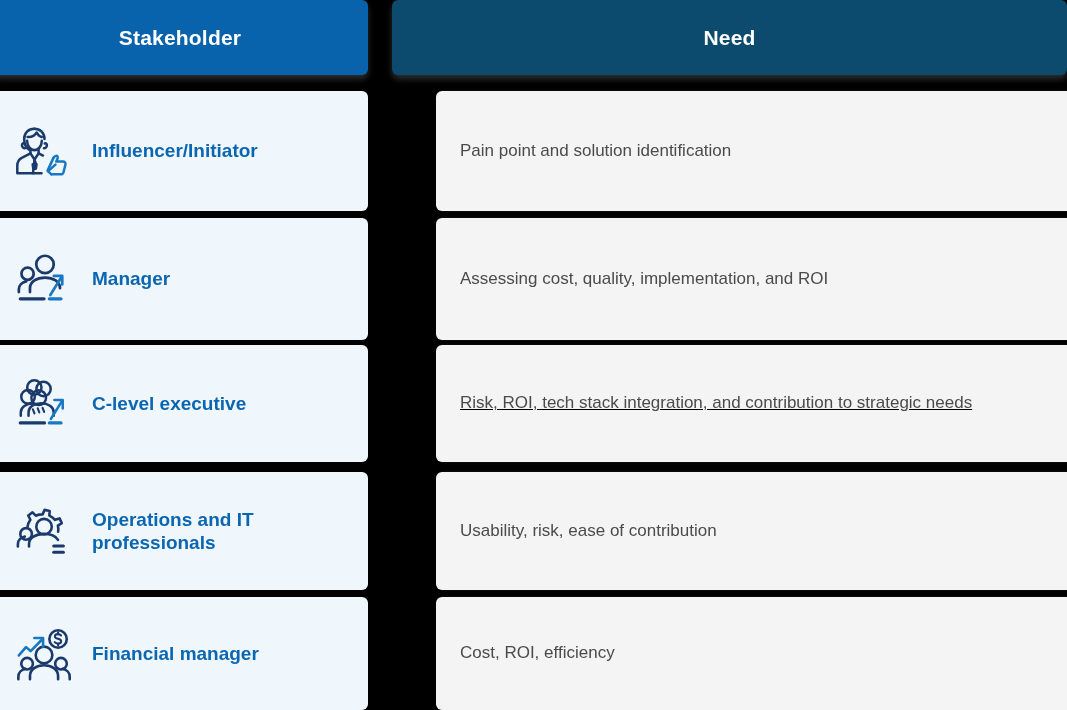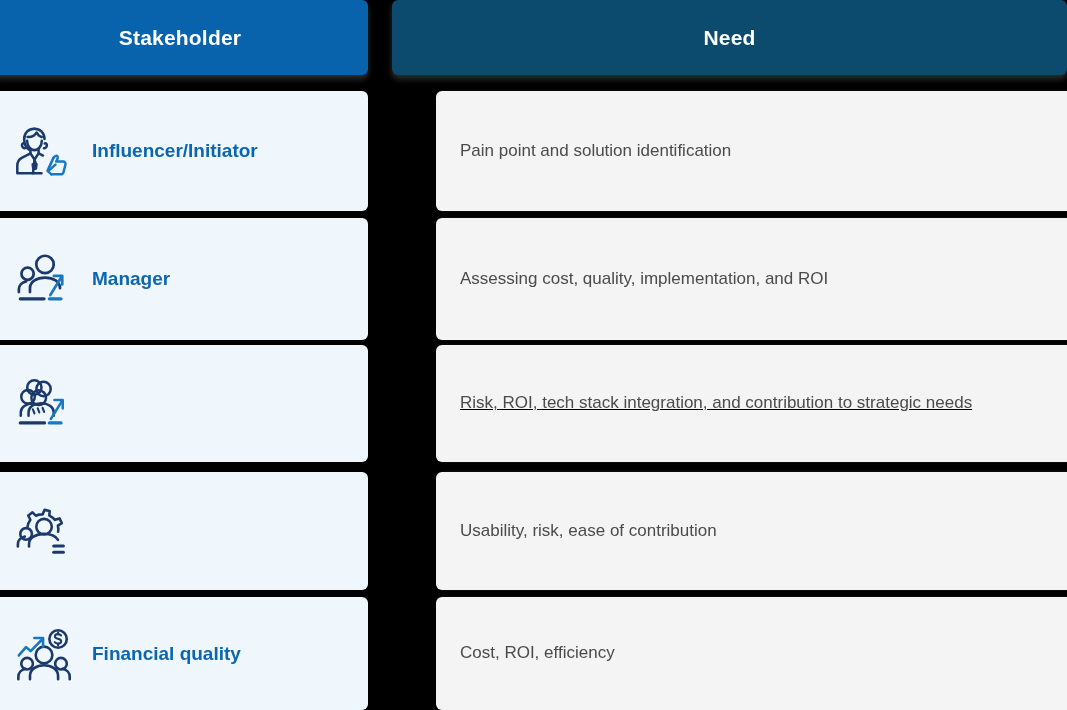--- a/index.html
+++ b/index.html
@@ -162,37 +162,39 @@
         <path d="M15 44v-3.5c0-5.6 5.9-9.3 13-9.3 7.1 0 13 3.7 13 9.3V44"></path>
         <path d="M19.5 37.5l1.6 4.2M24.5 36.5l1.6 4.2M29.5 36l1.6 4.2" stroke-width="2.2"></path>
         <path d="M6.5 51.5h25" stroke-width="3.4"></path>
         <g stroke="#1878c4">
           <path d="M36.5 51.5h12" stroke-width="3.4"></path>
           <path d="M38 47.5L49.5 29"></path>
           <path d="M41.7 27.8h8.6v8.8"></path>
         </g>
       </svg>
     </span>
+    <span class="stake-label">C-level executive</span>
   </div>
   <div class="cell need" style="top:345px;height:117px;text-decoration:underline;">
     <span class="need-text">Risk, ROI, tech stack integration, and contribution to strategic needs</span>
   </div>
 
   <div class="cell stake" style="top:472px;height:118px;">
     <span class="icon">
       <svg viewBox="0 0 64 64" fill="none" stroke="#1b3a6b" stroke-width="2.7" stroke-linecap="round" stroke-linejoin="round">
         <path d="M14 27.5c.4-2.6 1.4-5 2.9-7.1l-2.2-4.4 4.4-3.2 3.4 3.4c2.2-1 4.6-1.5 7-1.4l2.1-4.6 5.2 1.1-.3 4.8c2.3 1 4.3 2.5 5.8 4.4l4.7-1.5 2.3 4.8-4 2.7c.5 2 .6 4.1 .2 6.2"></path>
         <circle cx="31" cy="27.5" r="8"></circle>
         <path d="M15.5 48v-2.6c0-6.2 6.9-10.4 15.5-10.4 6.5 0 12.1 2.4 14.4 6.2"></path>
         <circle cx="12.5" cy="35" r="6"></circle>
         <path d="M4 48v-2.4c0-3.9 3.1-7 7.2-7.9"></path>
         <path d="M41 47.5h10" stroke-width="3.2"></path>
         <path d="M41 54h10" stroke-width="3.2"></path>
       </svg>
     </span>
+    <span class="stake-label">Operations and IT professionals</span>
   </div>
   <div class="cell need" style="top:472px;height:118px;">
     <span class="need-text">Usability, risk, ease of contribution</span>
   </div>
 
   <div class="cell stake" style="top:597px;height:113px;">
     <span class="icon">
       <svg viewBox="0 0 64 64" fill="none" stroke="#1b3a6b" stroke-width="2.7" stroke-linecap="round" stroke-linejoin="round">
         <circle cx="31" cy="33" r="8.6"></circle>
         <path d="M16.5 58v-3.4c0-6.6 6.6-11 14.5-11s14.5 4.4 14.5 11V58"></path>
@@ -204,19 +206,19 @@
           <path d="M5 33.5l7.4-8.6 4.8 4.1L29 17"></path>
           <path d="M21 15.5h9v9"></path>
         </g>
         <g stroke="#1b3a6b">
           <circle cx="45.5" cy="16.5" r="9"></circle>
           <path d="M48.6 12.9c-.8-.9-1.9-1.4-3.2-1.4-1.9 0-3.2 1-3.2 2.4 0 3.2 6.5 1.6 6.5 4.9 0 1.5-1.4 2.5-3.3 2.5-1.4 0-2.6-.5-3.4-1.5" stroke-width="2.1"></path>
           <path d="M45.5 9.5v2M45.5 21.4v2.1" stroke-width="2.1"></path>
         </g>
       </svg>
     </span>
-    <span class="stake-label">Financial quality</span>
+    <span class="stake-label">Financial manager</span>
   </div>
   <div class="cell need" style="top:597px;height:113px;text-align:right;">
     <span class="need-text">Cost, ROI, efficiency</span>
   </div>
 
 </div>
 
 </body></html>

